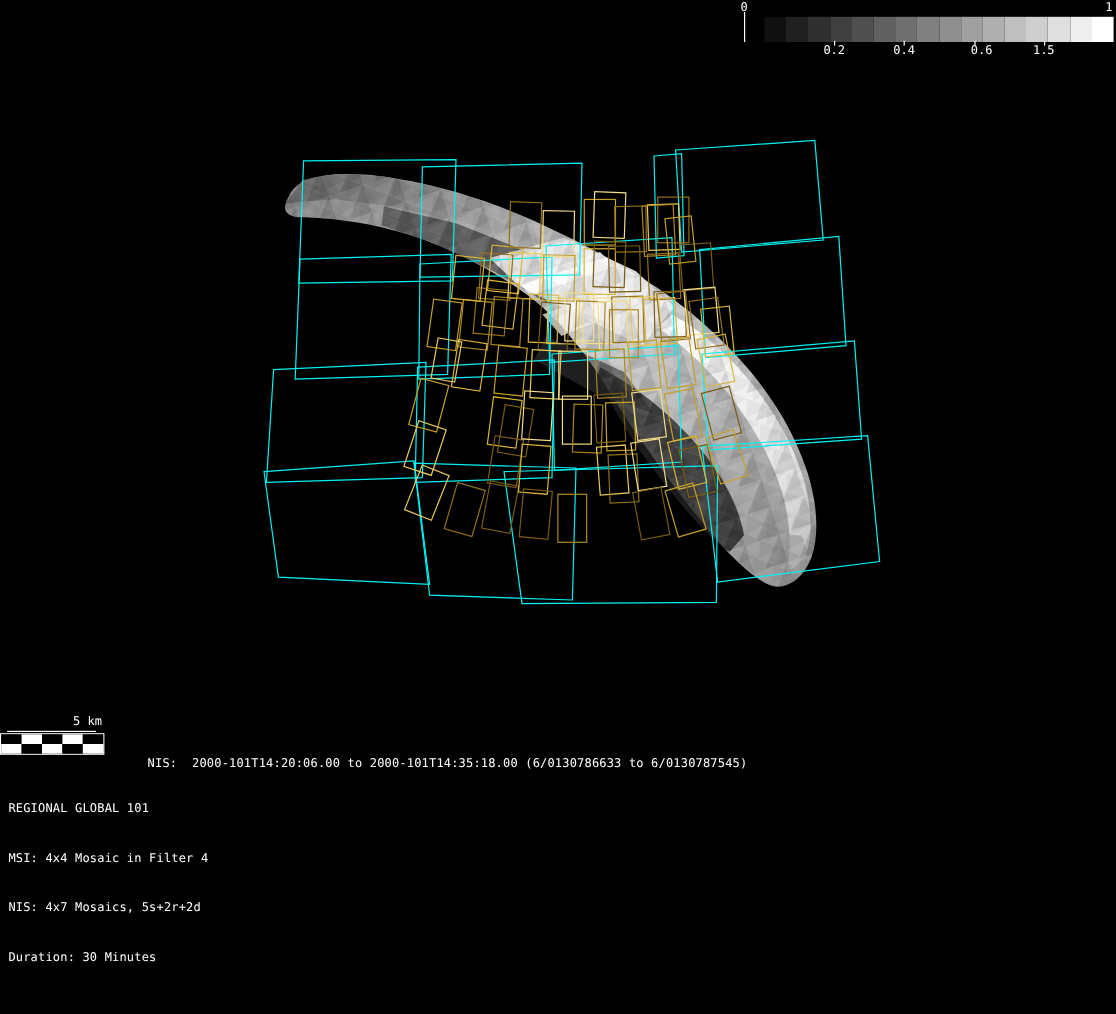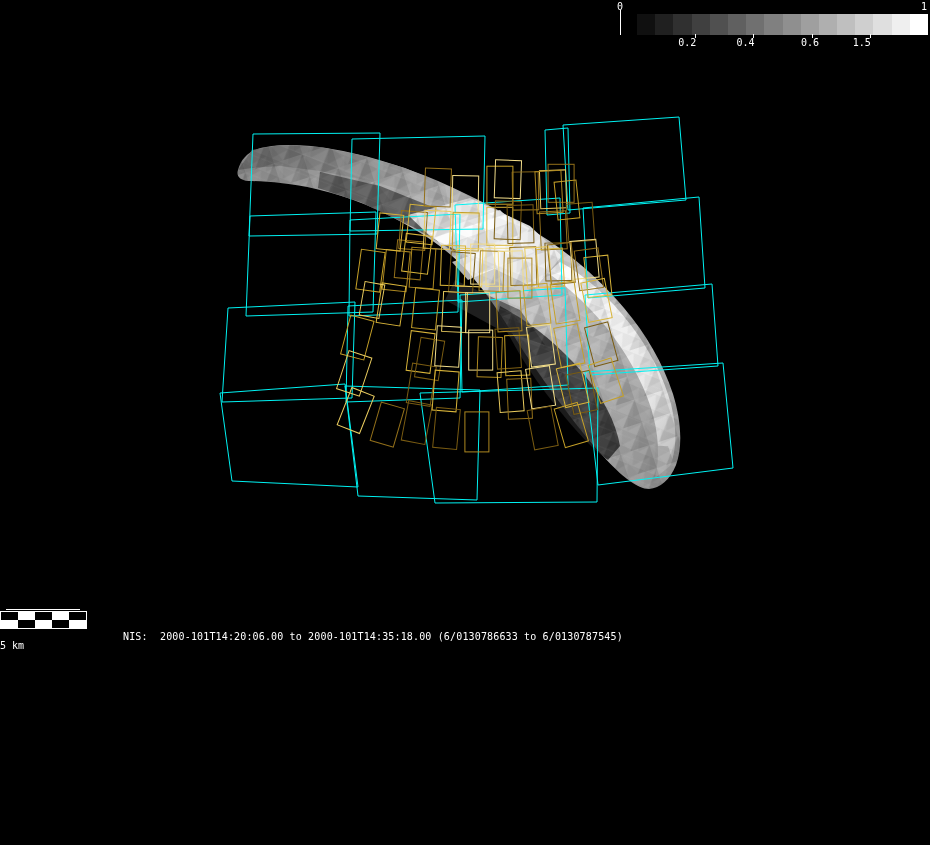--- a/index.html
+++ b/index.html
@@ -8,25 +8,25 @@
     font-family:"DejaVu Sans Mono","Liberation Mono",monospace;color:#fff;
   }
   #scene-svg{position:absolute;left:0;top:0;}
   
   #colorbar{position:absolute;left:614px;top:0;width:316px;height:54px;}
   #cb-min{position:absolute;left:3px;top:1px;font-size:10px;}
   #cb-max{position:absolute;left:307px;top:1px;font-size:10px;}
   #cb-tick0{position:absolute;left:6px;top:10px;width:1px;height:25px;background:#fff;}
   #cb-bar{position:absolute;left:23px;top:14px;width:291px;height:21px;display:flex;}
   .cb-step{flex:1 1 auto;height:100%;}
-  .cb-ticklabel{position:absolute;top:37px;width:34px;text-align:left;font-size:10px;}
+  .cb-ticklabel{position:absolute;top:37px;width:34px;text-align:center;font-size:10px;}
   .cb-minortick{position:absolute;top:34px;width:1px;height:4px;background:#fff;}
   
   #scalebar{position:absolute;left:0;top:596px;width:90px;}
-  #sb-label{position:absolute;left:0;top:0;width:85px;text-align:left;font-size:10px;margin-top:44px;}
+  #sb-label{position:absolute;left:0;top:0;width:85px;text-align:right;font-size:10px;}
   #sb-underline{position:absolute;left:6px;top:13px;width:74px;height:1px;background:#fff;}
   #sb-checker{position:absolute;left:0;top:15px;width:85px;height:16px;border:1px solid #fff;
               display:grid;grid-template-columns:repeat(5,1fr);grid-template-rows:repeat(2,1fr);}
   
   #obs-lines{position:absolute;left:91px;top:602px;font-size:10px;letter-spacing:0.15px;
              line-height:14px;white-space:pre;margin-left:32px;}
   
   #info-block{position:absolute;left:7px;top:640px;font-size:10px;letter-spacing:0.15px;
               line-height:13.8px;white-space:pre;}
 </style>
@@ -222,14 +222,20 @@
         <div style="background: rgb(255, 255, 255);"></div>
         <div style="background: rgb(0, 0, 0);"></div>
         <div style="background: rgb(255, 255, 255);"></div>
       </div>
   </div>
 
   <div id="obs-lines">
     <div>NIS:  2000-101T14:20:06.00 to 2000-101T14:35:18.00 (6/0130786633 to 6/0130787545)</div>
   </div>
 
+  <div id="info-block">
+    <div>REGIONAL GLOBAL 101</div>
+    <div>MSI: 4x4 Mosaic in Filter 4</div>
+    <div>NIS: 4x7 Mosaics, 5s+2r+2d</div>
+    <div>Duration: 30 Minutes</div>
+  </div>
 
 </div>
 
 </body></html>

